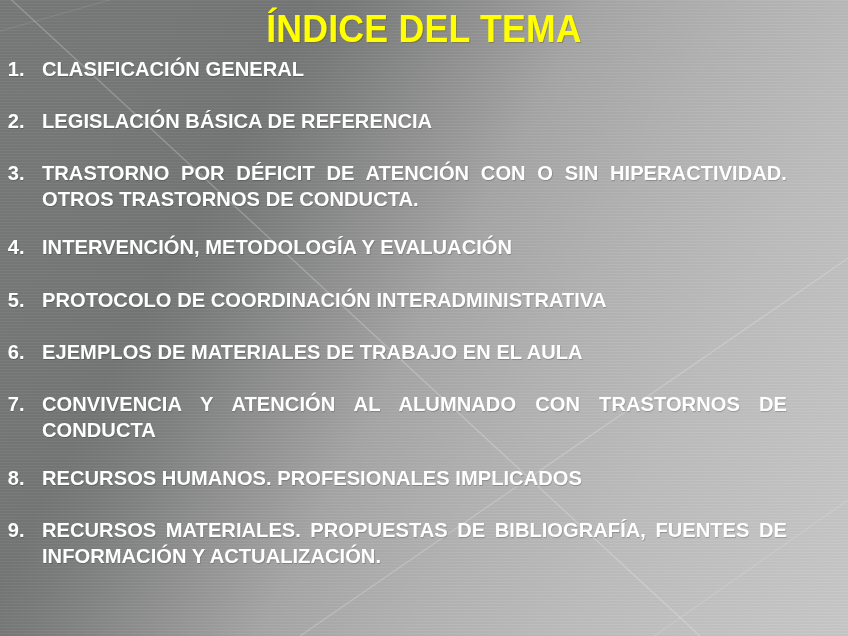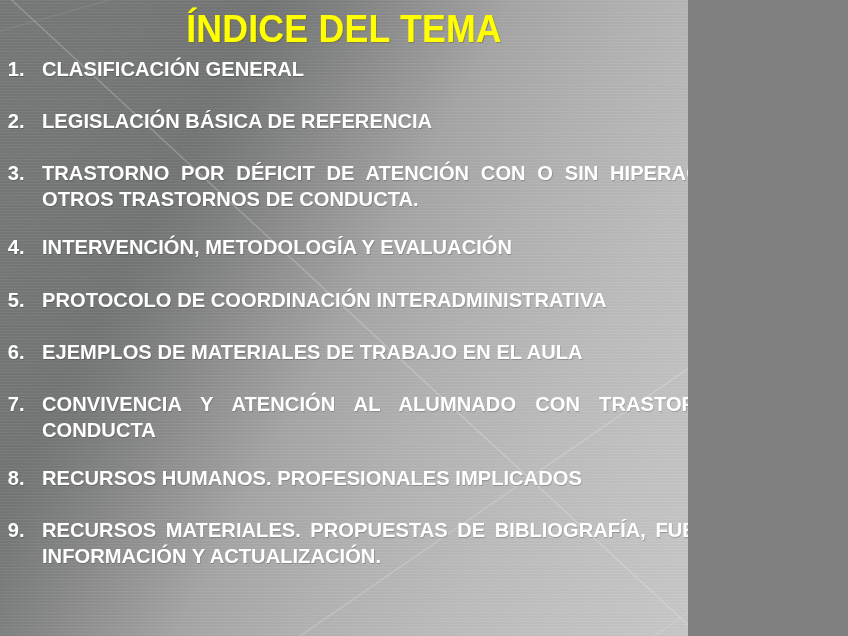--- a/index.html
+++ b/index.html
@@ -2,21 +2,21 @@
 <html><head>
 <meta charset="utf-8">
 <style>
   html, body {
     margin: 0;
     padding: 0;
     background: #808080;
   }
   #slide {
     position: relative;
-    width: 688px;
+    width: 848px;
     height: 636px;
     overflow: hidden;
     font-family: "Liberation Sans", sans-serif;
     background:
       linear-gradient(118deg,
         #8e9090 0%,
         #8a8c8c 14%,
         #858787 26%,
         #9a9a9a 40%,
         #a8a8a8 52%,

